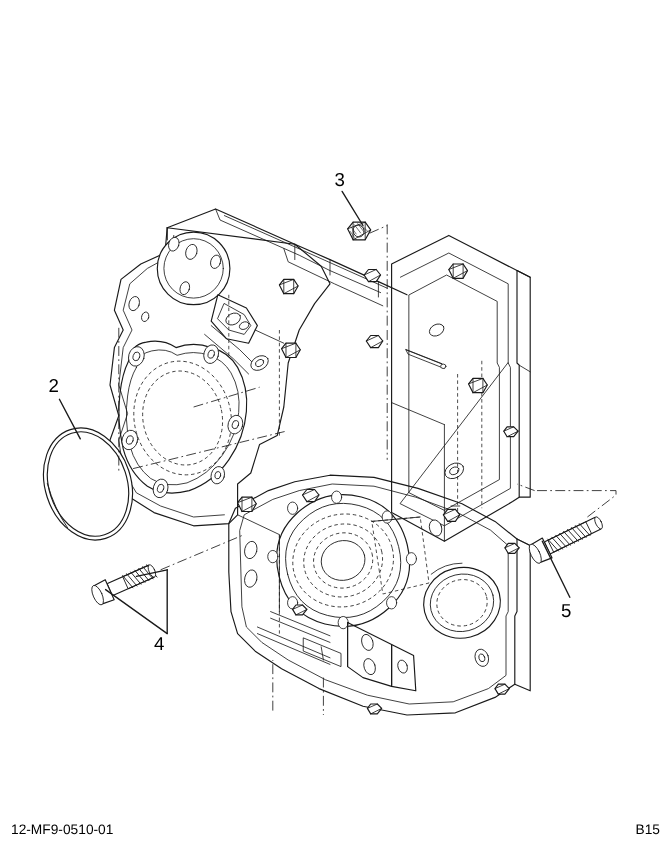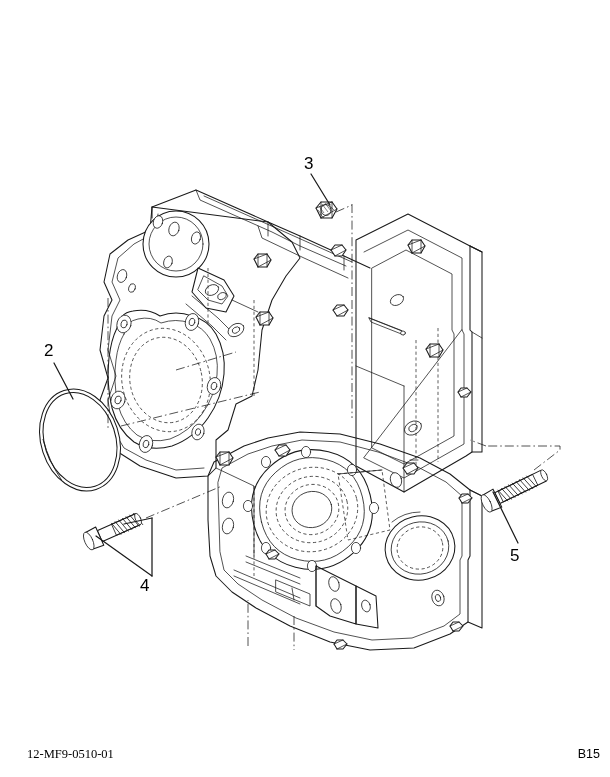--- a/index.html
+++ b/index.html
@@ -4,22 +4,22 @@
 <title>Parts Diagram</title>
 <style>
   html,body{margin:0;padding:0;background:#ffffff;}
   body{width:610px;height:777px;position:relative;overflow:hidden;
        font-family:"Liberation Sans",sans-serif;color:#000;}
   #sheet{position:absolute;left:0;top:0;width:610px;height:777px;}
   svg.layer{position:absolute;left:0;top:0;width:610px;height:777px;}
   .callout{position:absolute;font-size:17px;line-height:17px;color:#000;
            font-family:"Liberation Sans",sans-serif;white-space:nowrap;}
   .footer{position:absolute;bottom:0;left:0;width:610px;height:40px;}
-  .foot-left{position:absolute;left:27px;top:10px;font-size:12.5px;
-             font-family:Liberation Serif, serif;white-space:nowrap;}
+  .foot-left{position:absolute;left:10px;top:10px;font-size:12.5px;
+             font-family:Liberation Sans, sans-serif;white-space:nowrap;}
   .foot-right{position:absolute;right:10px;top:10px;font-size:12.5px;
               font-family:"Liberation Sans",sans-serif;white-space:nowrap;}
 </style>
 </head>
 <body>
 
 <div id="sheet">
 
   <svg class="layer" viewBox="0 0 610 777">
     <defs>

